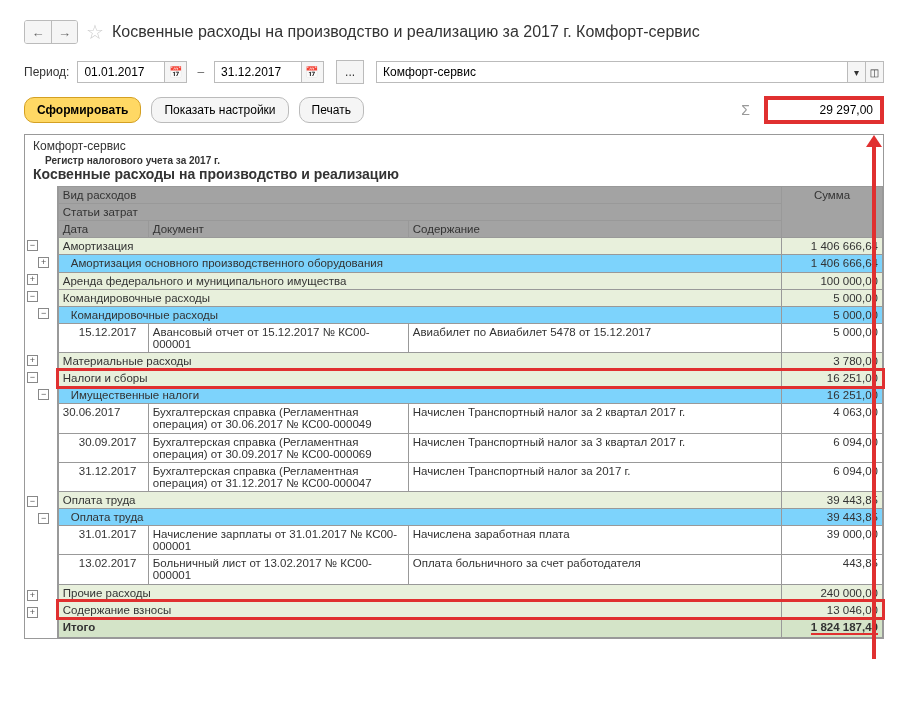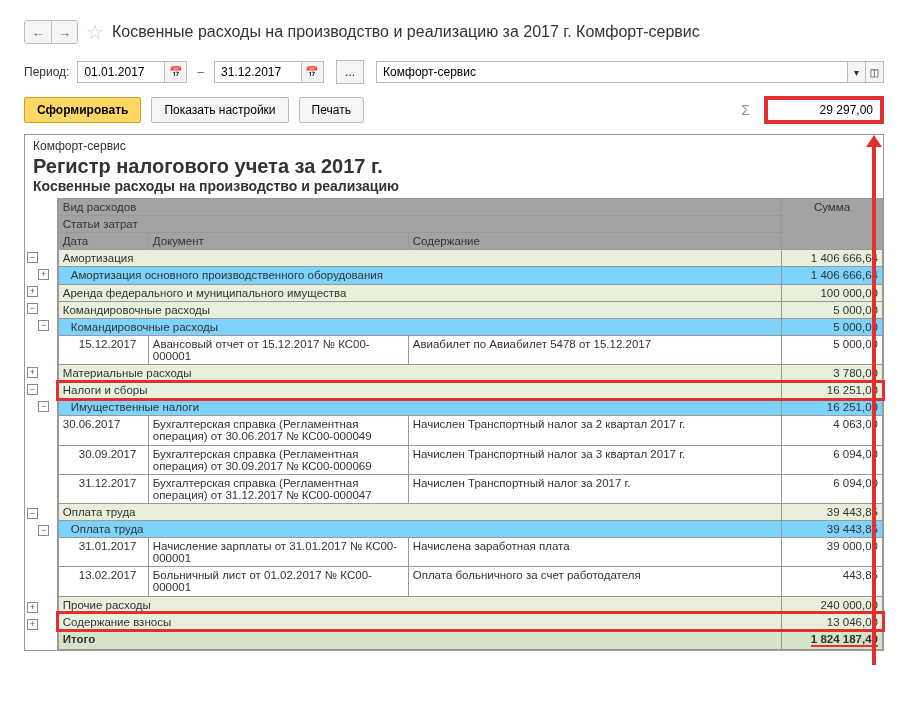--- a/index.html
+++ b/index.html
@@ -15,30 +15,30 @@
 .lbl { color: #333; margin-right: 2px; }
 .datewrap { display: flex; border: 1px solid #bbb; background: #7dd3fc; }
 .dateinput { border: none; padding: 3px 6px; width: 86px; outline: none; font-size: 12px; }
 .datebtn { width: 22px; border-left: 1px solid #bbb; background: #f5f5f5; display: flex; align-items: center; justify-content: center; cursor: pointer; font-size: 11px; }
 .dash { margin: 0 4px; color: #666; }
 .ellipbtn { border: 1px solid #bbb; background: #f5f5f5; width: 28px; height: 24px; display: flex; align-items: center; justify-content: center; cursor: pointer; margin-left: 6px; }
 .orgwrap { display: flex; border: 1px solid #bbb; background: #fff; flex: 1; margin-left: 6px; }
 .orginput { border: none; padding: 3px 6px; flex: 1; outline: none; font-size: 12px; }
 .orgbtn { width: 18px; border-left: 1px solid #bbb; background: #f5f5f5; display: flex; align-items: center; justify-content: center; cursor: pointer; font-size: 10px; }
 .toolbar2 { display: flex; align-items: center; gap: 10px; margin-bottom: 10px; }
-.btn { border: 1px solid #bbb; background: #f5f5f5; padding: 5px 12px; cursor: pointer; font-size: 12px; border-radius: 2px; }
+.btn { border: 1px solid #bbb; background: #f5f5f5; padding: 5px 12px; cursor: pointer; font-size: 12px; border-radius: 10px; }
 .btn-primary { background: #ffd864; border-color: #d4a022; font-weight: bold; }
 .spacer { flex: 1; }
 .sigma { color: #999; font-size: 14px; margin-right: 4px; }
 .sumbox { display: flex; align-items: center; border: 4px solid #e03030; padding: 1px; }
 .suminput { border: none; text-align: right; width: 110px; padding: 2px 6px; font-size: 12px; outline: none; background: #fff; }
 .report { border: 1px solid #999; }
 .rpt-head { padding: 4px 8px; }
 .rpt-company { font-size: 12px; }
-.rpt-title1 { font-size: 20px; font-weight: bold; margin-top: 2px; }
+.rpt-title1 { font-size: 10px; font-weight: bold; margin-top: 2px; margin-left: 12px; }
 .rpt-title2 { font-size: 14px; font-weight: bold; }
 .grid { display: flex; }
 .treecol { width: 34px; border-right: 1px solid #999; background: #fff; }
 .treecol .treerow { height: 17px; display: flex; align-items: center; justify-content: flex-start; padding-left: 2px; gap: 1px; }
 .treecol .treerow.h2 { height: 30px; }
 .tbox { width: 11px; height: 11px; border: 1px solid #888; display: flex; align-items: center; justify-content: center; font-size: 9px; line-height: 1; cursor: pointer; background: #fff; color: #555; }
 table { border-collapse: collapse; width: 100%; }
 th, td { border: 1px solid #999; padding: 2px 4px; font-size: 11.5px; text-align: left; vertical-align: top; }
 th { background: #a3a3a3; font-weight: normal; text-align: center; }
 .th-l { text-align: left; }
@@ -223,21 +223,21 @@
               <td class="num">39 443,85</td>
             </tr>
         <tr class="det">
               <td style="padding-left:20px">31.01.2017</td>
               <td>Начисление зарплаты от 31.01.2017 № КС00-000001</td>
               <td>Начислена заработная плата</td>
               <td class="num">39 000,00</td>
             </tr>
         <tr class="det">
               <td style="padding-left:20px">13.02.2017</td>
-              <td>Больничный лист от 01.02.2017 № КС00-000001</td>
+              <td>Больничный лист от 13.02.2017 № КС00-000001</td>
               <td>Оплата больничного за счет работодателя</td>
               <td class="num">443,85</td>
             </tr>
         <tr class="grp">
               <td colspan="3">Прочие расходы</td>
               <td class="num">240 000,00</td>
             </tr>
         <tr class="grp hl-red">
               <td colspan="3">Содержание взносы</td>
               <td class="num">13 046,00</td>

